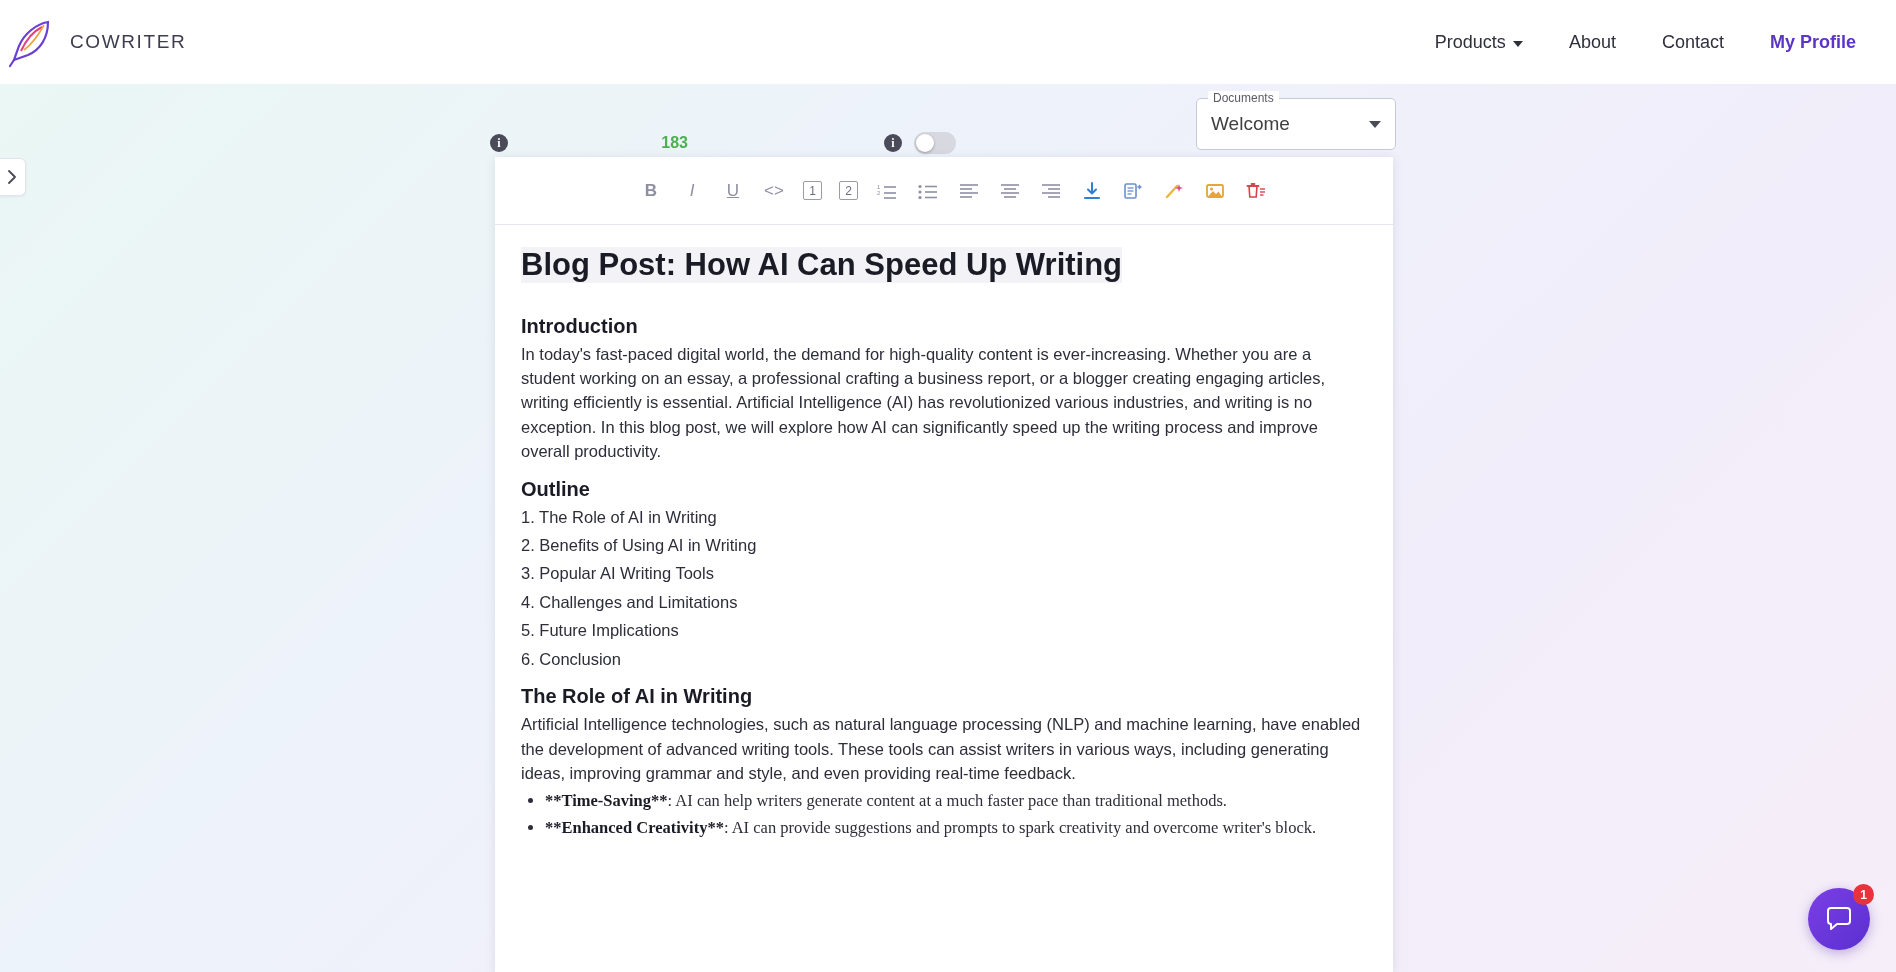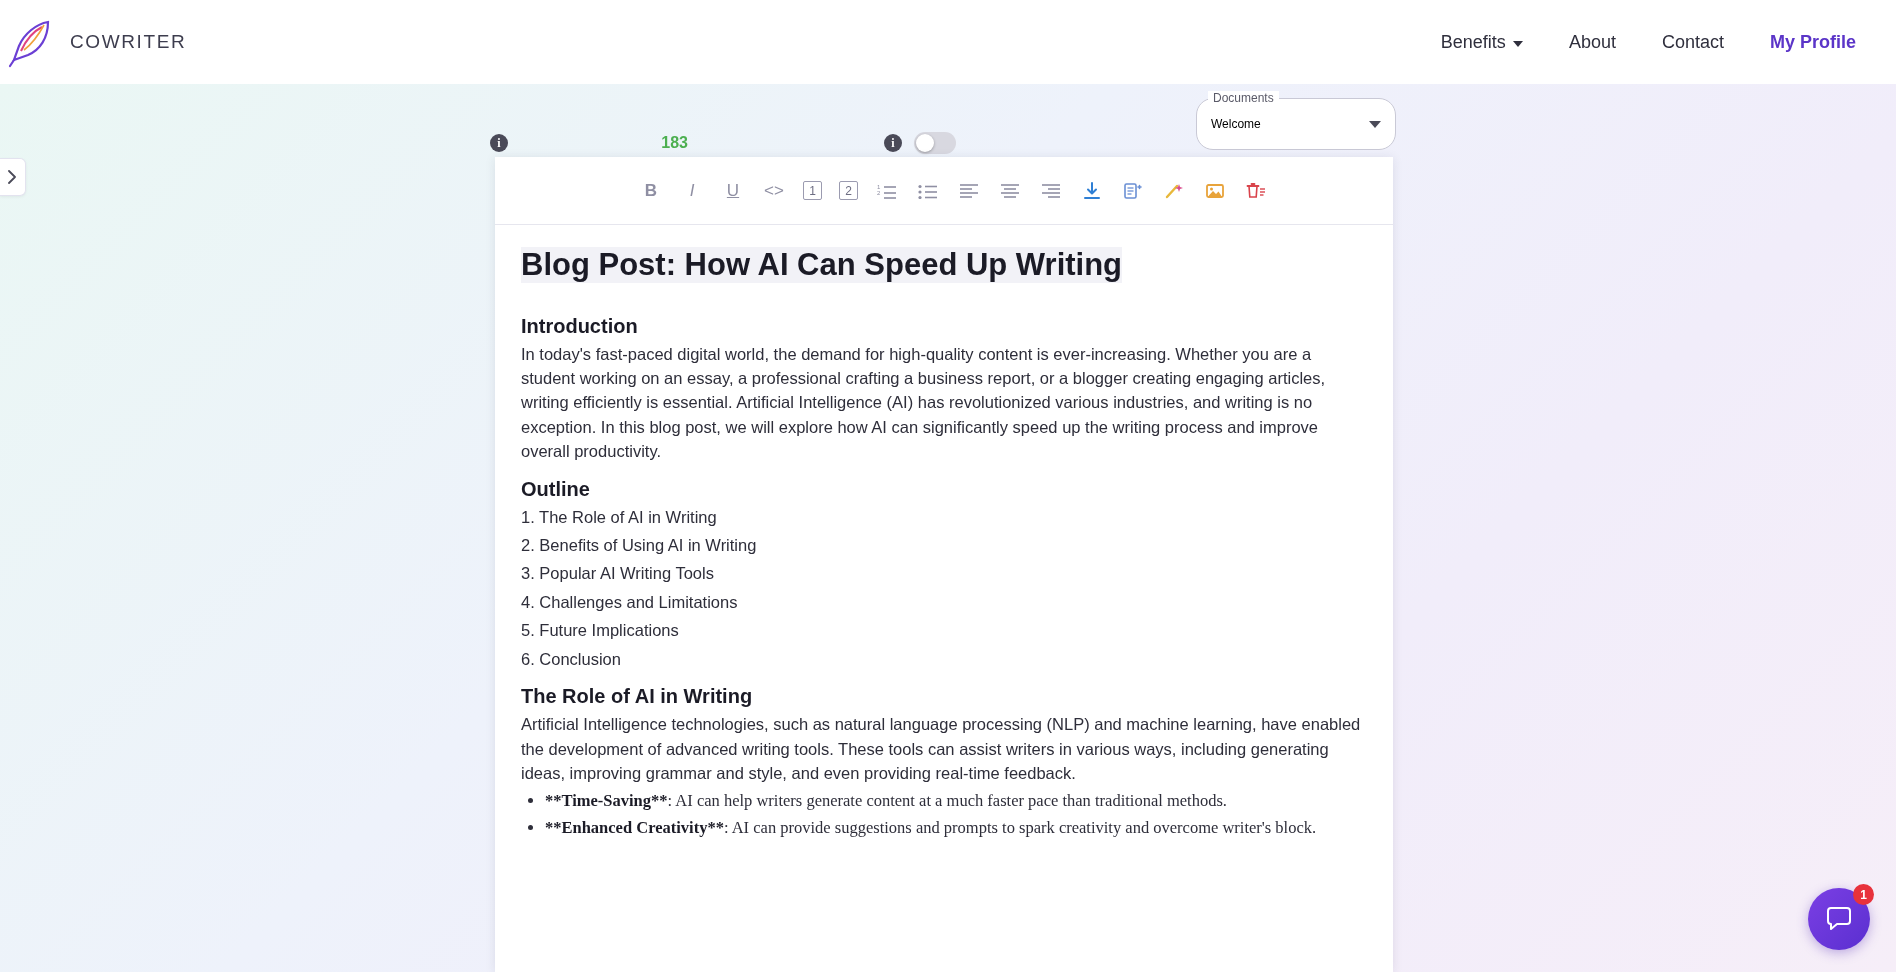--- a/index.html
+++ b/index.html
@@ -97,31 +97,31 @@
     background: #ffffff;
     box-shadow: 0 1px 3px rgba(0,0,0,.3);
   }
 
   
   .doc-select {
     position: absolute; top: 14px; left: 1196px;
     width: 200px; height: 52px;
     background: #ffffff;
     border: 1px solid #c9c9d6;
-    border-radius: 17px;
+    border-radius: 5px;
     display: flex; align-items: center;
     padding: 12px 14px;
     cursor: pointer;
   }
   .doc-select-legend {
     position: absolute; top: -8px; left: 11px;
     background: #ffffff; padding: 0 5px;
     font-size: 12px; color: #5a5a68;
   }
-  .doc-select-value { font-size: 12px; color: #000000; }
+  .doc-select-value { font-size: 19px; color: #404040; }
   .doc-select-caret {
     margin-left: auto;
     width: 0; height: 0;
     border-left: 6px solid transparent;
     border-right: 6px solid transparent;
     border-top: 7px solid #4a4a58;
   }
 
   
   .editor {
@@ -201,21 +201,21 @@
         <path d="M34 11 C26 15 18 24 13 35" fill="none" stroke="#e0437f" stroke-width="2"></path>
         <path d="M6 44 L2 50" stroke="#6b3fd4" stroke-width="2.2" stroke-linecap="round"></path>
         <path d="M36 9 C30 20 24 28 16 34" fill="none" stroke="#f0a23b" stroke-width="1.6"></path>
       </svg>
     </span>
     <span class="brand-name">COWRITER</span>
   </div>
 
   <div class="nav">
     <div class="nav-item">
-      <span>Benefits</span>
+      <span>Products</span>
       <span class="nav-caret"></span>
     </div>
     <div class="nav-item">
       <span>About</span>
     </div>
     <div class="nav-item">
       <span>Contact</span>
     </div>
     <div class="nav-profile">My Profile</div>
   </div>

